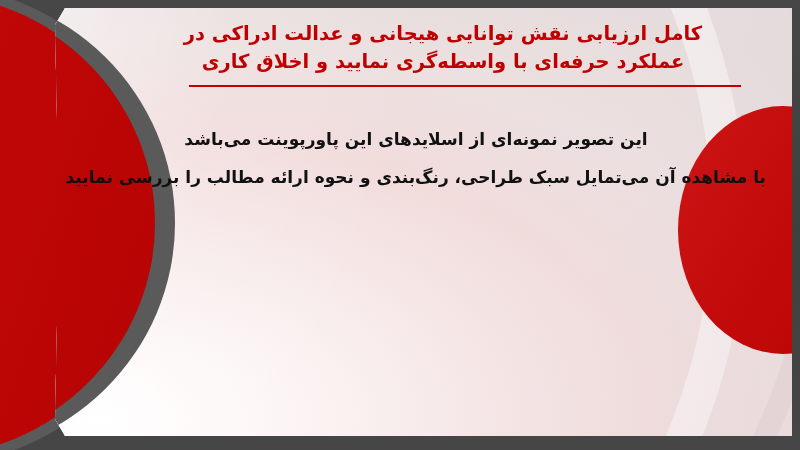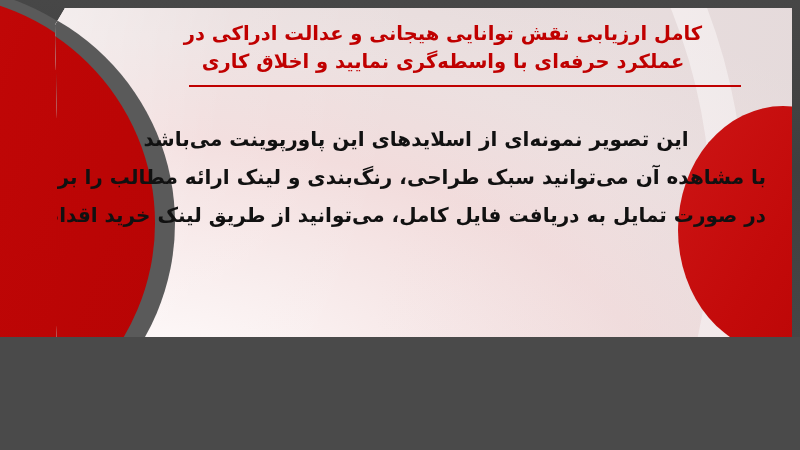--- a/index.html
+++ b/index.html
@@ -5,21 +5,21 @@
   html,body{margin:0;padding:0;}
   body{
     width:800px;height:450px;overflow:hidden;
     background:#4a4a4a;
     font-family:"DejaVu Sans","Liberation Sans",sans-serif;
   }
 
   
   .slide{
     position:relative;
-    width:800px;height:337px;
+    width:800px;height:450px;
     overflow:hidden;
     background:#4a4a4a;
   }
 
   
   .frame-bg{
     position:absolute;inset:0;
     background:linear-gradient(180deg,#474747 0%,#3f3f3f 50%,#464646 100%);
   }
 
@@ -154,21 +154,21 @@
   .body-block{
     position:absolute;
     right:26px;top:112px;
     width:700px;
     text-align:center;
     direction:rtl;
   }
   .body-line{
     color:#111111;
     font-weight:bold;
-    font-size:20px;
+    font-size:17px;
     line-height:38px;
     white-space:nowrap;
   }
 
 </style>
 </head>
 <body>
 
 <div class="slide">
 
@@ -206,19 +206,18 @@
 
       <div class="title-block">
         <div class="title-line">کامل ارزیابی نقش توانایی هیجانی و عدالت ادراکی در</div>
         <div class="title-line">عملکرد حرفه‌ای با واسطه‌گری نمایید و اخلاق کاری</div>
       </div>
 
       <div class="title-rule"></div>
 
       <div class="body-block">
         <div class="body-line">این تصویر نمونه‌ای از اسلایدهای این پاورپوینت می‌باشد</div>
-        <div class="body-line">با مشاهده آن می‌توانید سبک طراحی، رنگ‌بندی و لینک ارائه مطالب را بررسی نمایید</div>
-        <div class="body-line">در صورت تمایل به دریافت فایل کامل، می‌توانید از طریق لینک خرید اقدام فرمایید</div>
+        <div class="body-line">با مشاهده آن می‌تمایل سبک طراحی، رنگ‌بندی و نحوه ارائه مطالب را بررسی نمایید</div>
       </div>
 
     </div>
   </div>
 </div>
 
 </body></html>

